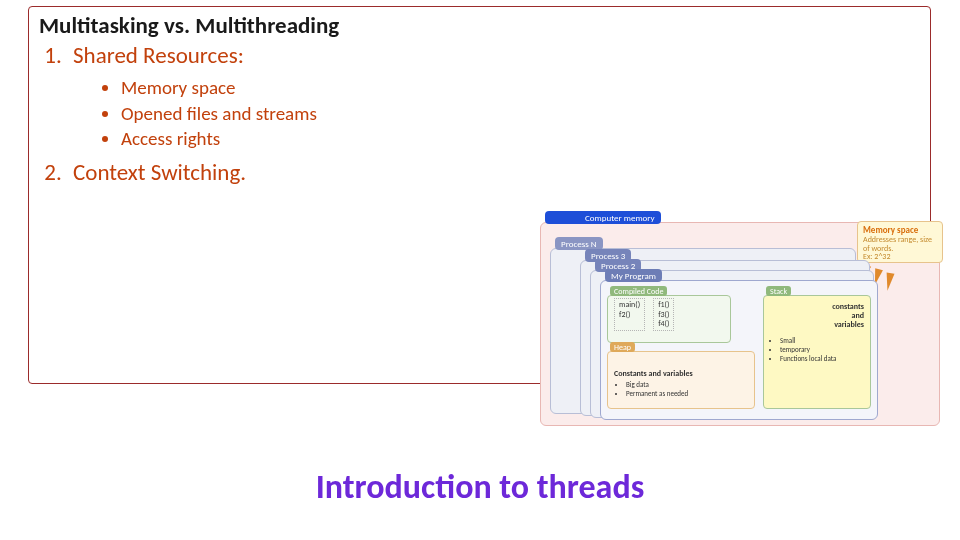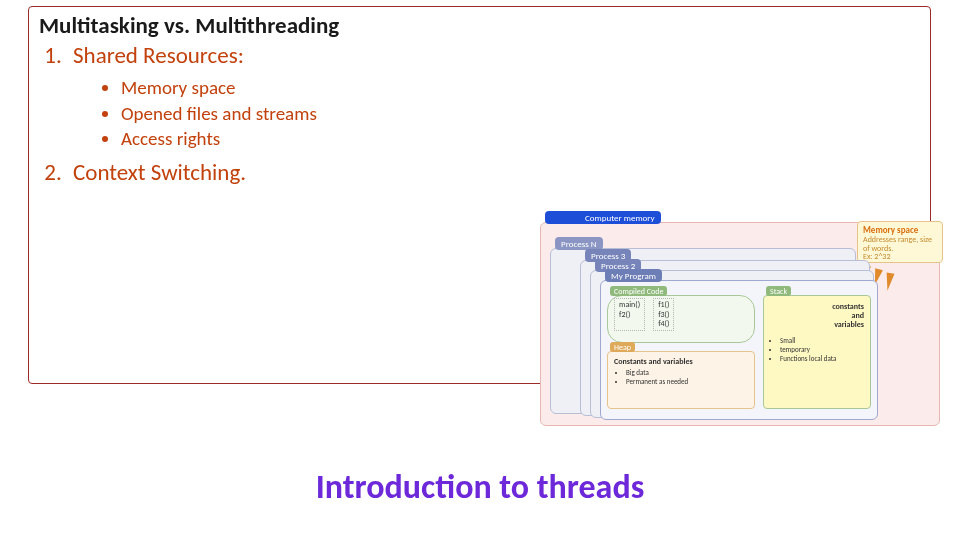--- a/index.html
+++ b/index.html
@@ -103,28 +103,28 @@
   }
   .inner-tab {
     position: absolute;
     top: -10px;
     left: 2px;
     font-size: 8px;
     padding: 0 4px;
     border-radius: 3px;
     color: #fff;
   }
-  .code { left: 6px; top: 14px; width: 148px; height: 48px; background: #f2f8ee; border-color: #a9c79a; border-radius: 15px; }
+  .code { left: 6px; top: 14px; width: 124px; height: 48px; background: #f2f8ee; border-color: #a9c79a; }
   .code .inner-tab { background: #90b97c; }
   .code-cols { display:flex; gap:8px; padding: 2px 6px 0 6px; font-size:8px; color:#333; }
   .code-col { border:1px dotted #b5b5b5; padding:1px 4px; line-height:1.2; }
 
   .heap { left: 6px; top: 70px; width: 148px; height: 58px; background: #fdf3e6; border-color: #e7c38c; }
   .heap .inner-tab { background: #dfa95a; }
-  .heap-body { padding: 4px 6px 0 6px; font-size:8px; color:#333; }
+  .heap-body { padding: 16px 6px 0 6px; font-size:8px; color:#333; }
   .heap-body .hb-title { font-weight:600; margin-bottom:2px; }
   .heap-body ul { margin:0; padding-left:12px; font-size:7px; }
 
   .stack { left: 162px; top: 14px; width: 108px; height: 114px; background: #fef9c3; border-color: #a9c79a; }
   .stack .inner-tab { background: #90b97c; }
   .stack-body { padding:6px 6px 0 6px; font-size:8px; color:#333; }
   .stack-body .sb-title { font-weight:700; text-align:right; line-height:1.15; margin-bottom:6px; }
   .stack-body ul { margin:0; padding-left:10px; font-size:7px; }
 
   .memspace {

